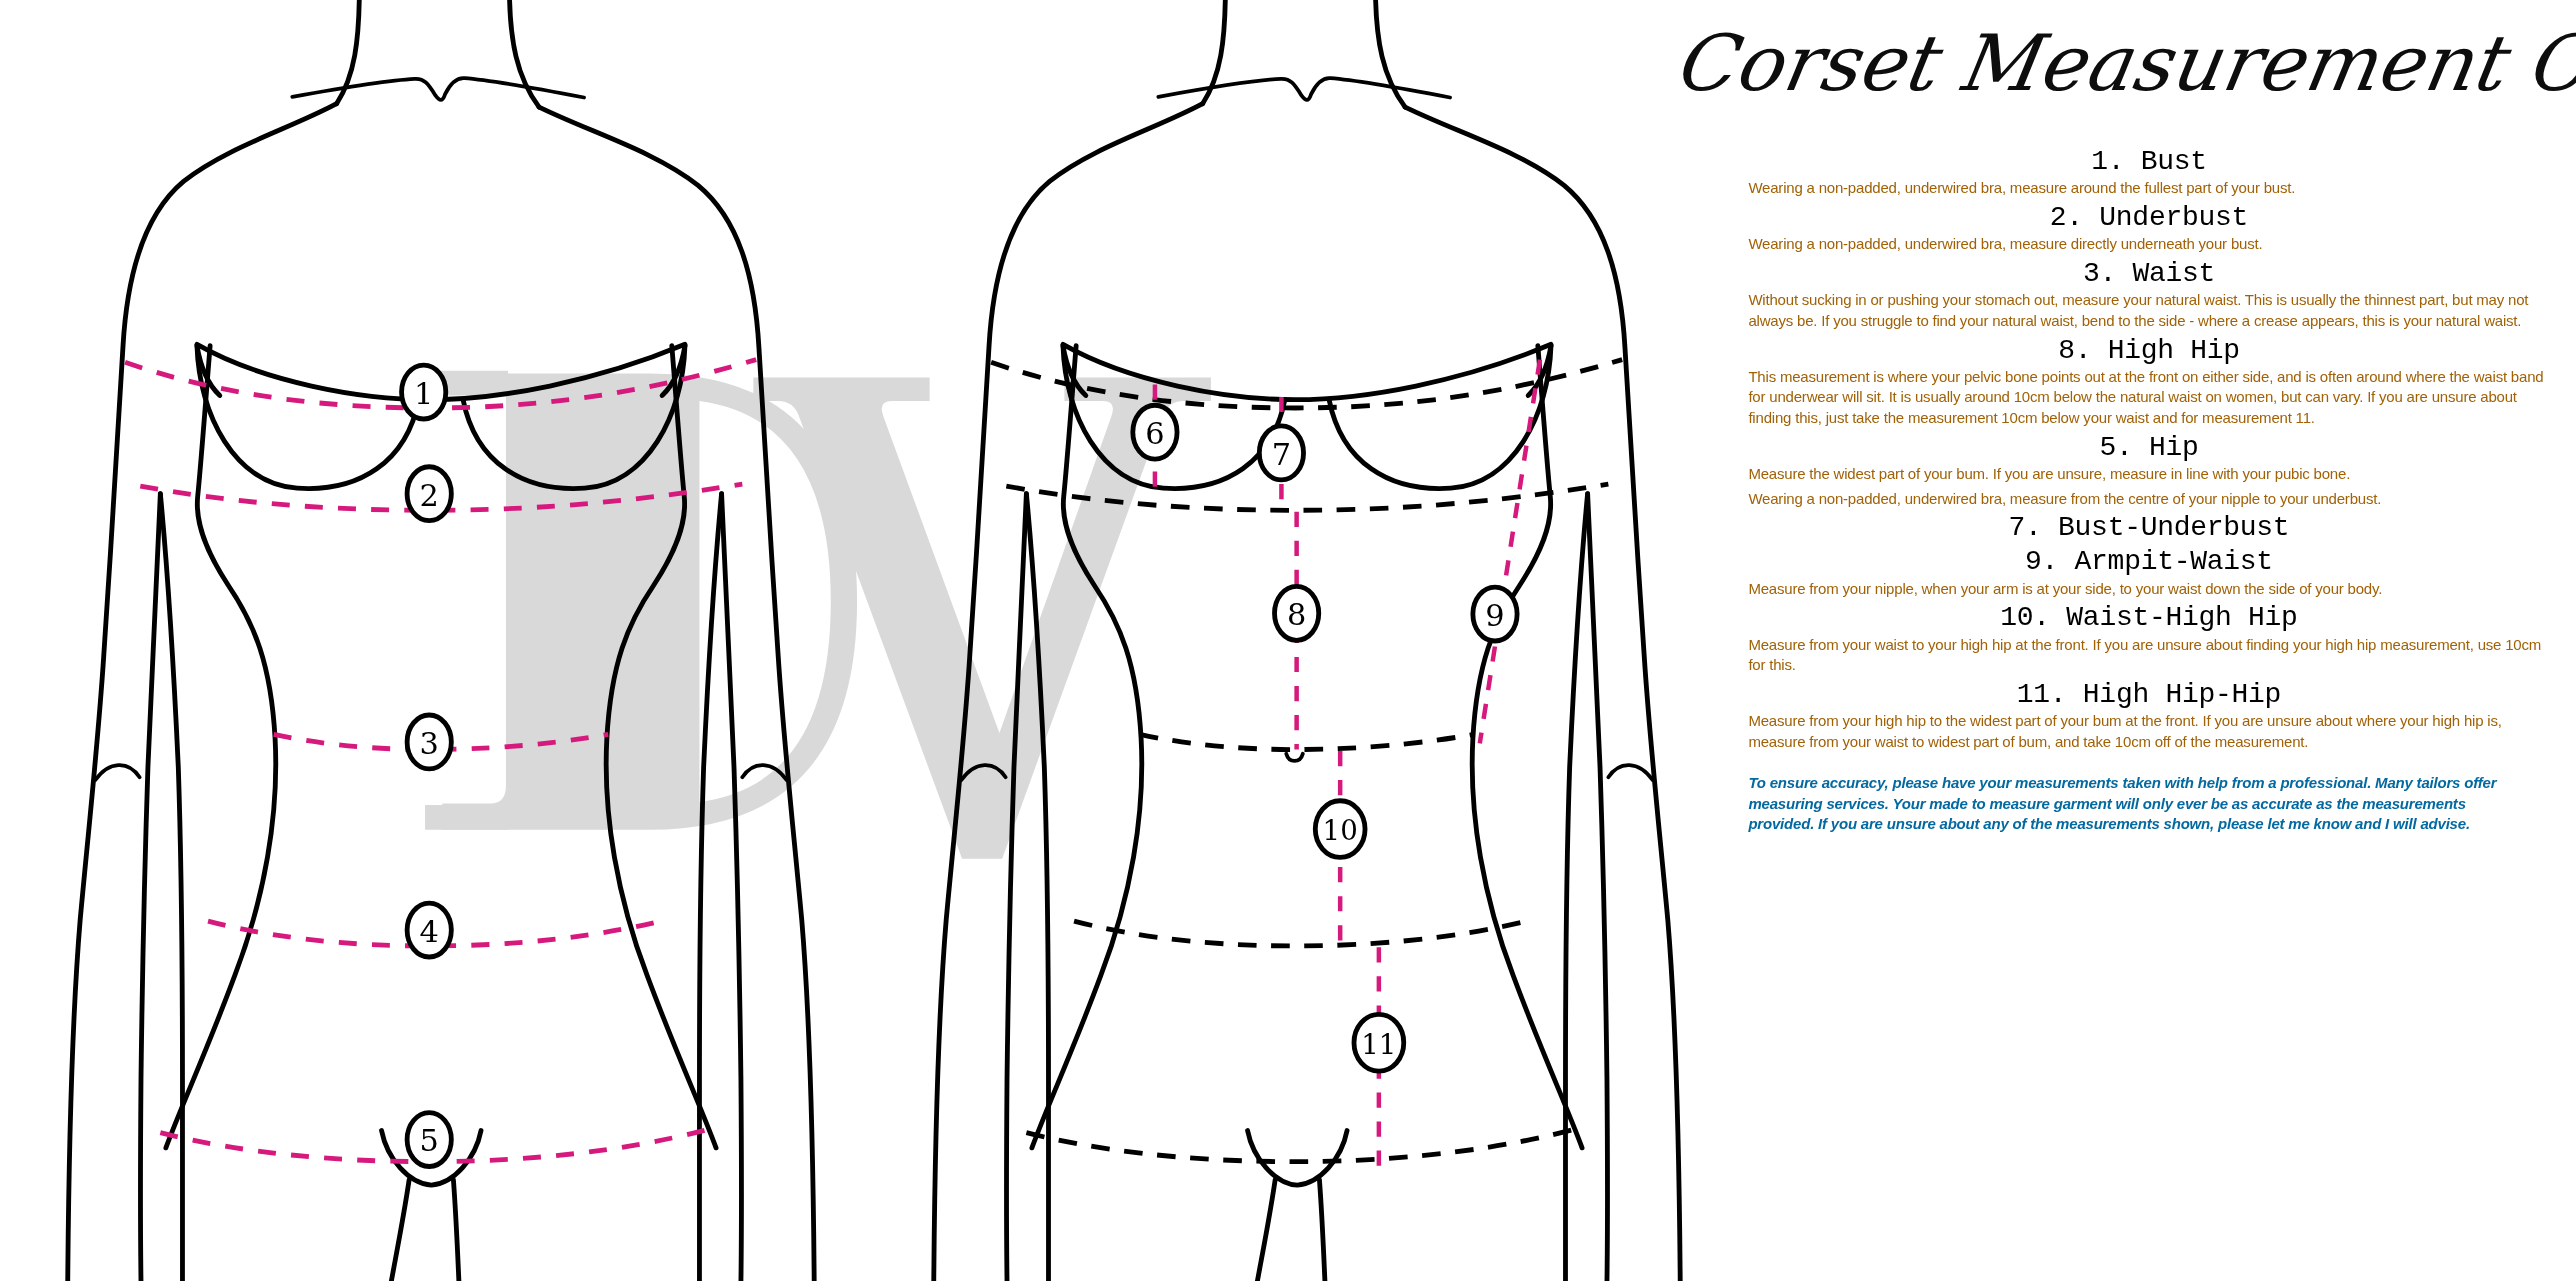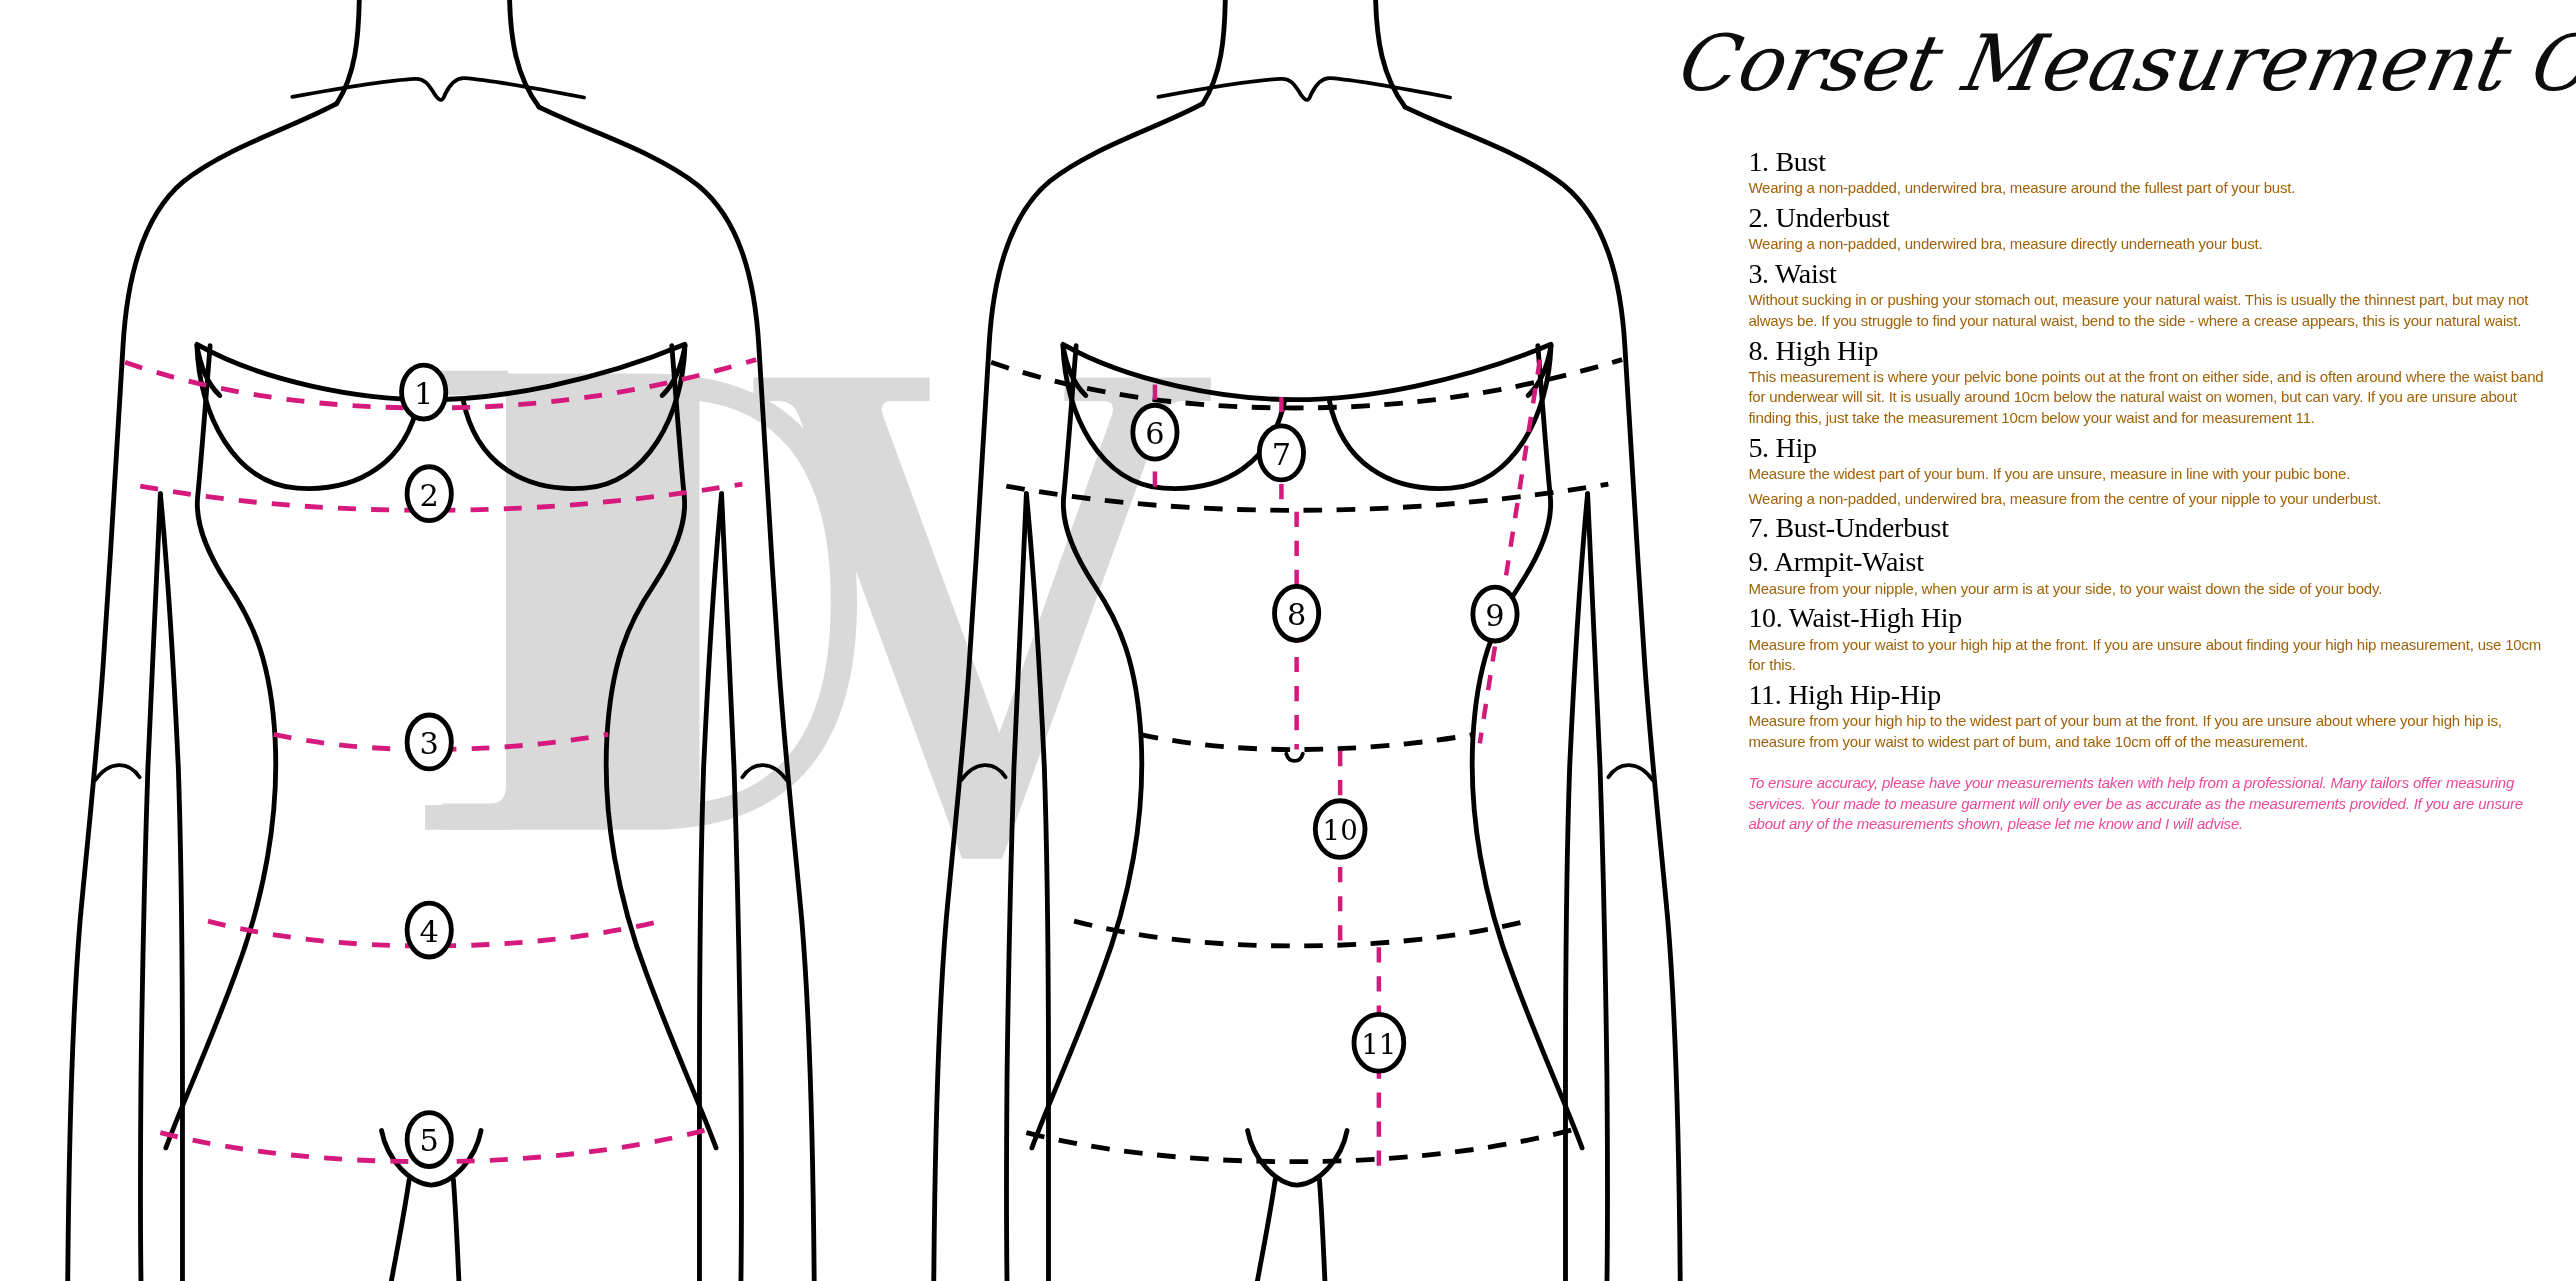--- a/index.html
+++ b/index.html
@@ -60,47 +60,48 @@
   #sections {
     position: absolute;
     left: 15px;
     top: 147px;
     width: 801px;
   }
 
   .section { margin: 0 0 4.1px 0; }
 
   .section-heading {
-    font-family: Liberation Serif, serif;
+    font-family: Liberation Mono, monospace;
     font-weight: 400;
     font-size: 28px;
     line-height: 1.07;
     letter-spacing: -0.3px;
     color: #000;
     margin: 0 0 1.4px 0;
     white-space: nowrap;
+    text-align: center;
   }
   .section-body {
     font-family: "Liberation Sans", sans-serif;
     font-weight: 400;
     font-size: 15px;
     line-height: 1.37;
     letter-spacing: -0.2px;
     color: #a16207;
     margin: 0;
   }
 
   .closing-note {
     font-family: "Liberation Sans", sans-serif;
     font-style: italic;
-    font-weight: 400;
+    font-weight: 700;
     font-size: 15px;
     line-height: 1.37;
     letter-spacing: -0.2px;
-    color: #ec4899;
+    color: #0369a1;
     margin: 21px 0 0 0;
     max-width: 778px;
   }
 
   
   .section + .section { margin-top: 0; }
 </style>
 </head>
 <body>
 

